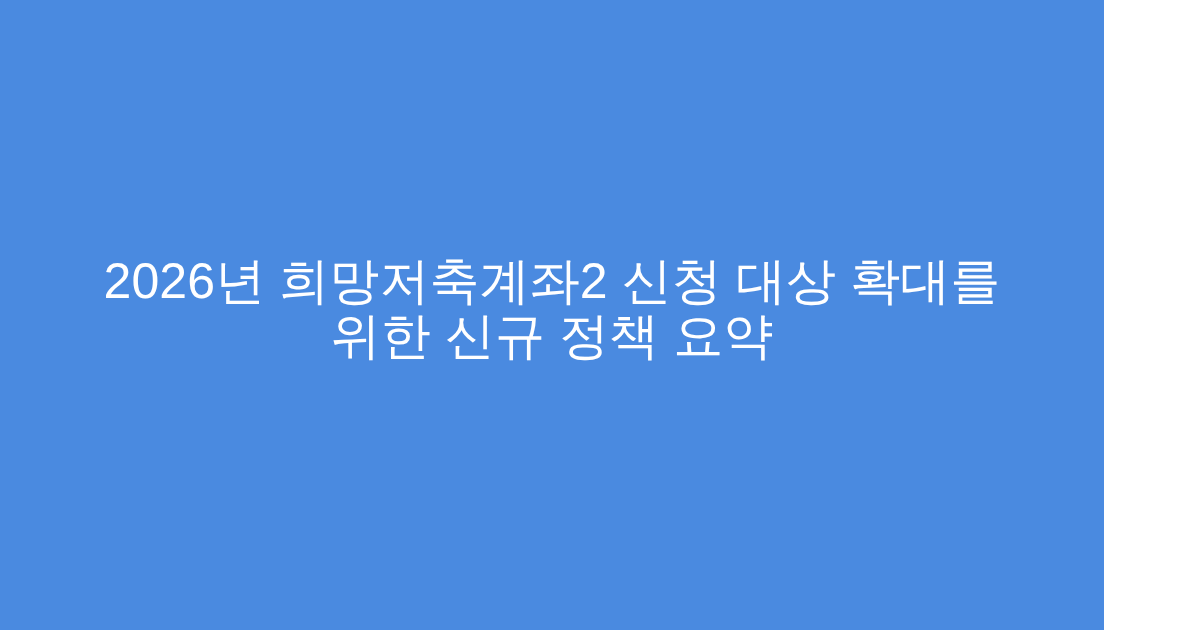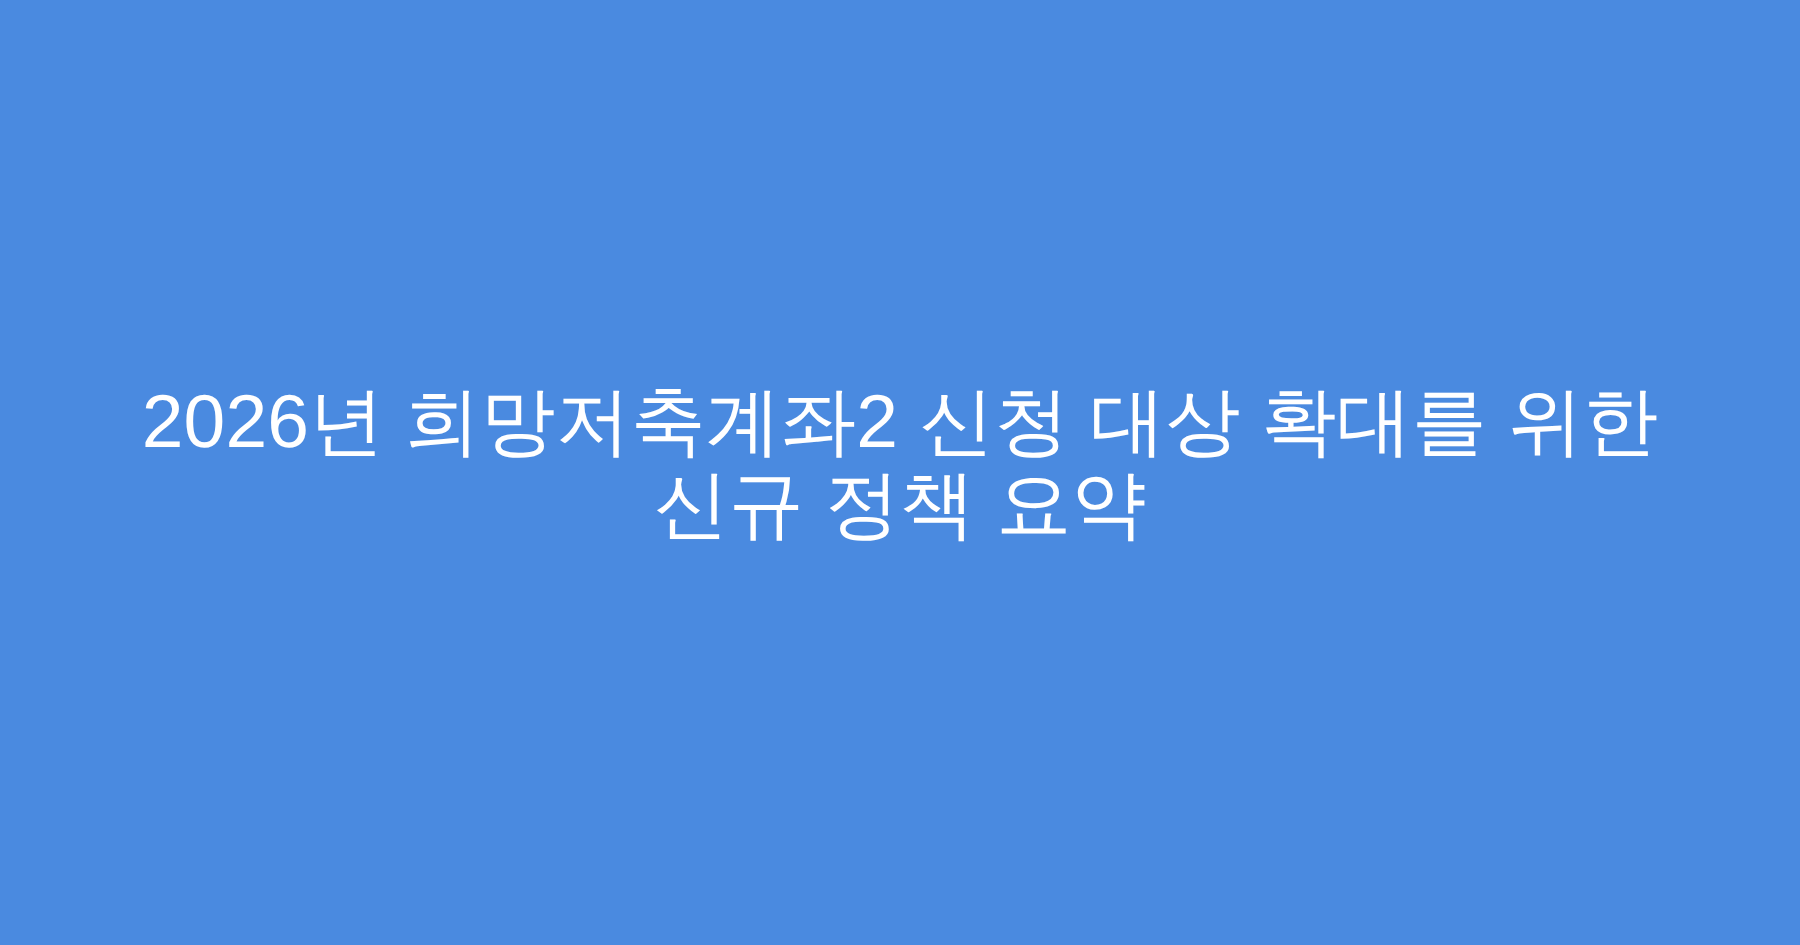--- a/index.html
+++ b/index.html
@@ -11,21 +11,21 @@
   body {
     width: 1200px;
     height: 630px;
     overflow: hidden;
     font-family: "Liberation Sans", "DejaVu Sans", sans-serif;
   }
 
   #og-card {
     position: relative;
     box-sizing: border-box;
-    width: 1200px;
+    width: 1104px;
     height: 630px;
     background-color: #4a8ae0;
     display: flex;
     flex-direction: column;
     align-items: flex-end;
     justify-content: center;
     padding: 0 56px 12px 56px;
     overflow: hidden;
   }
 

